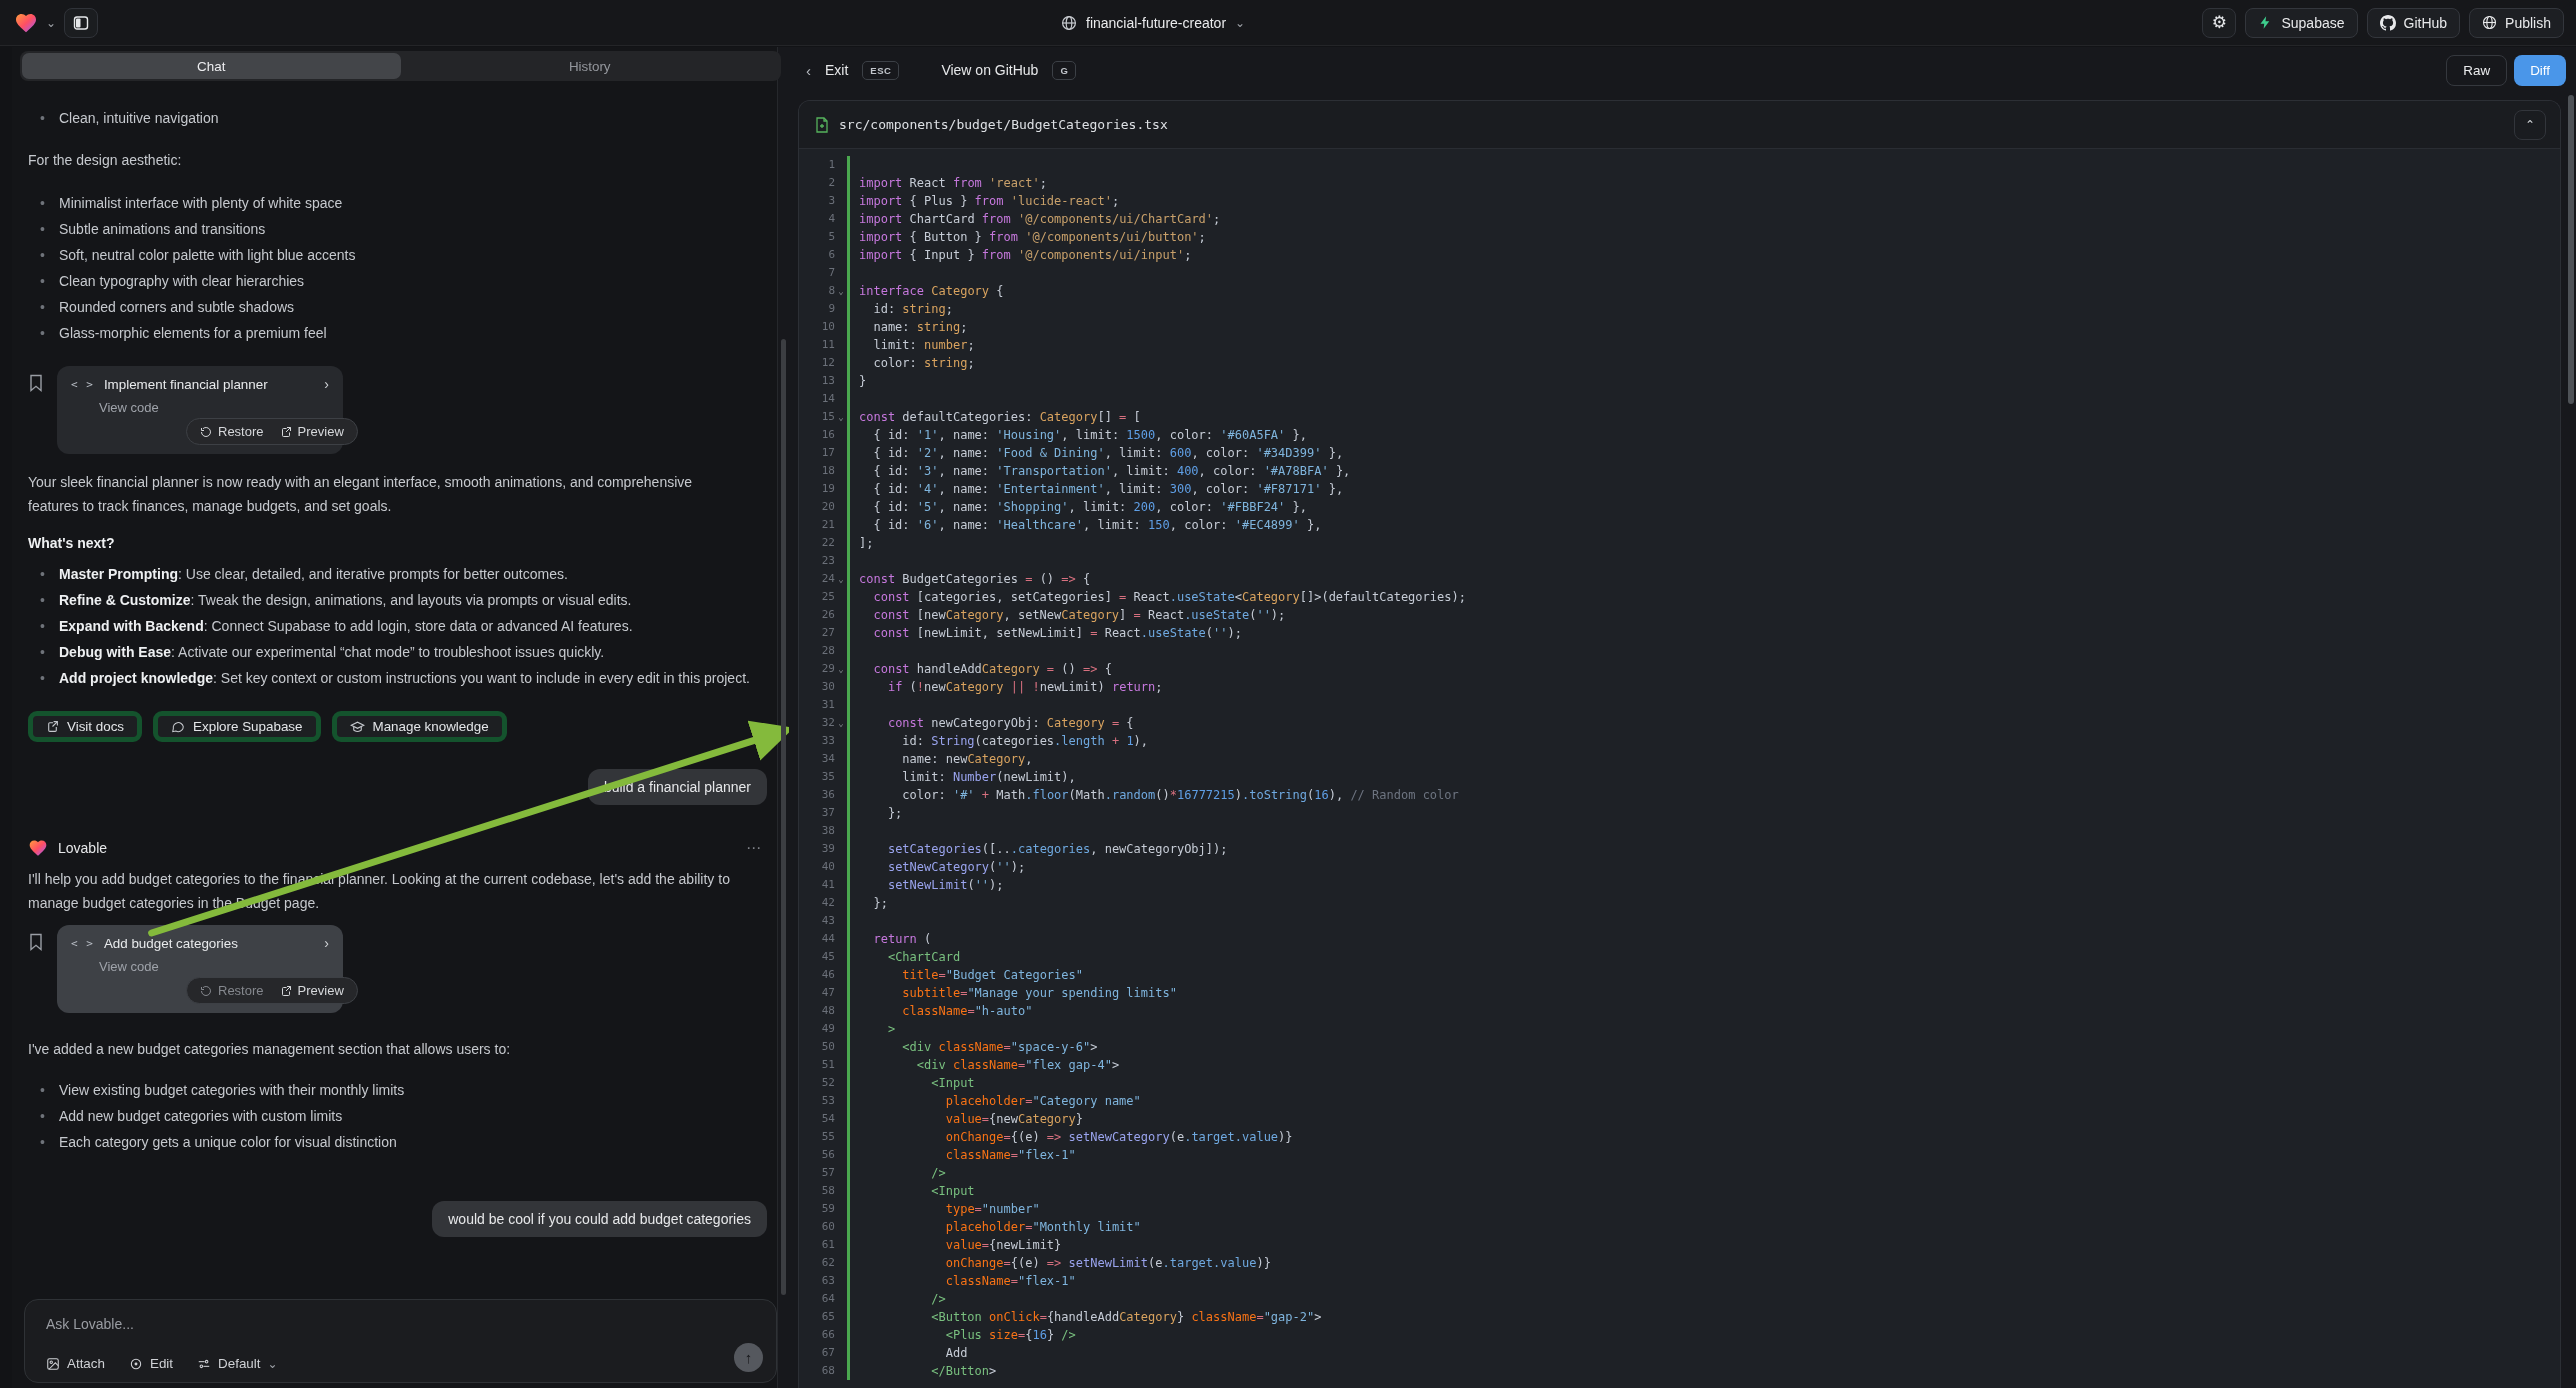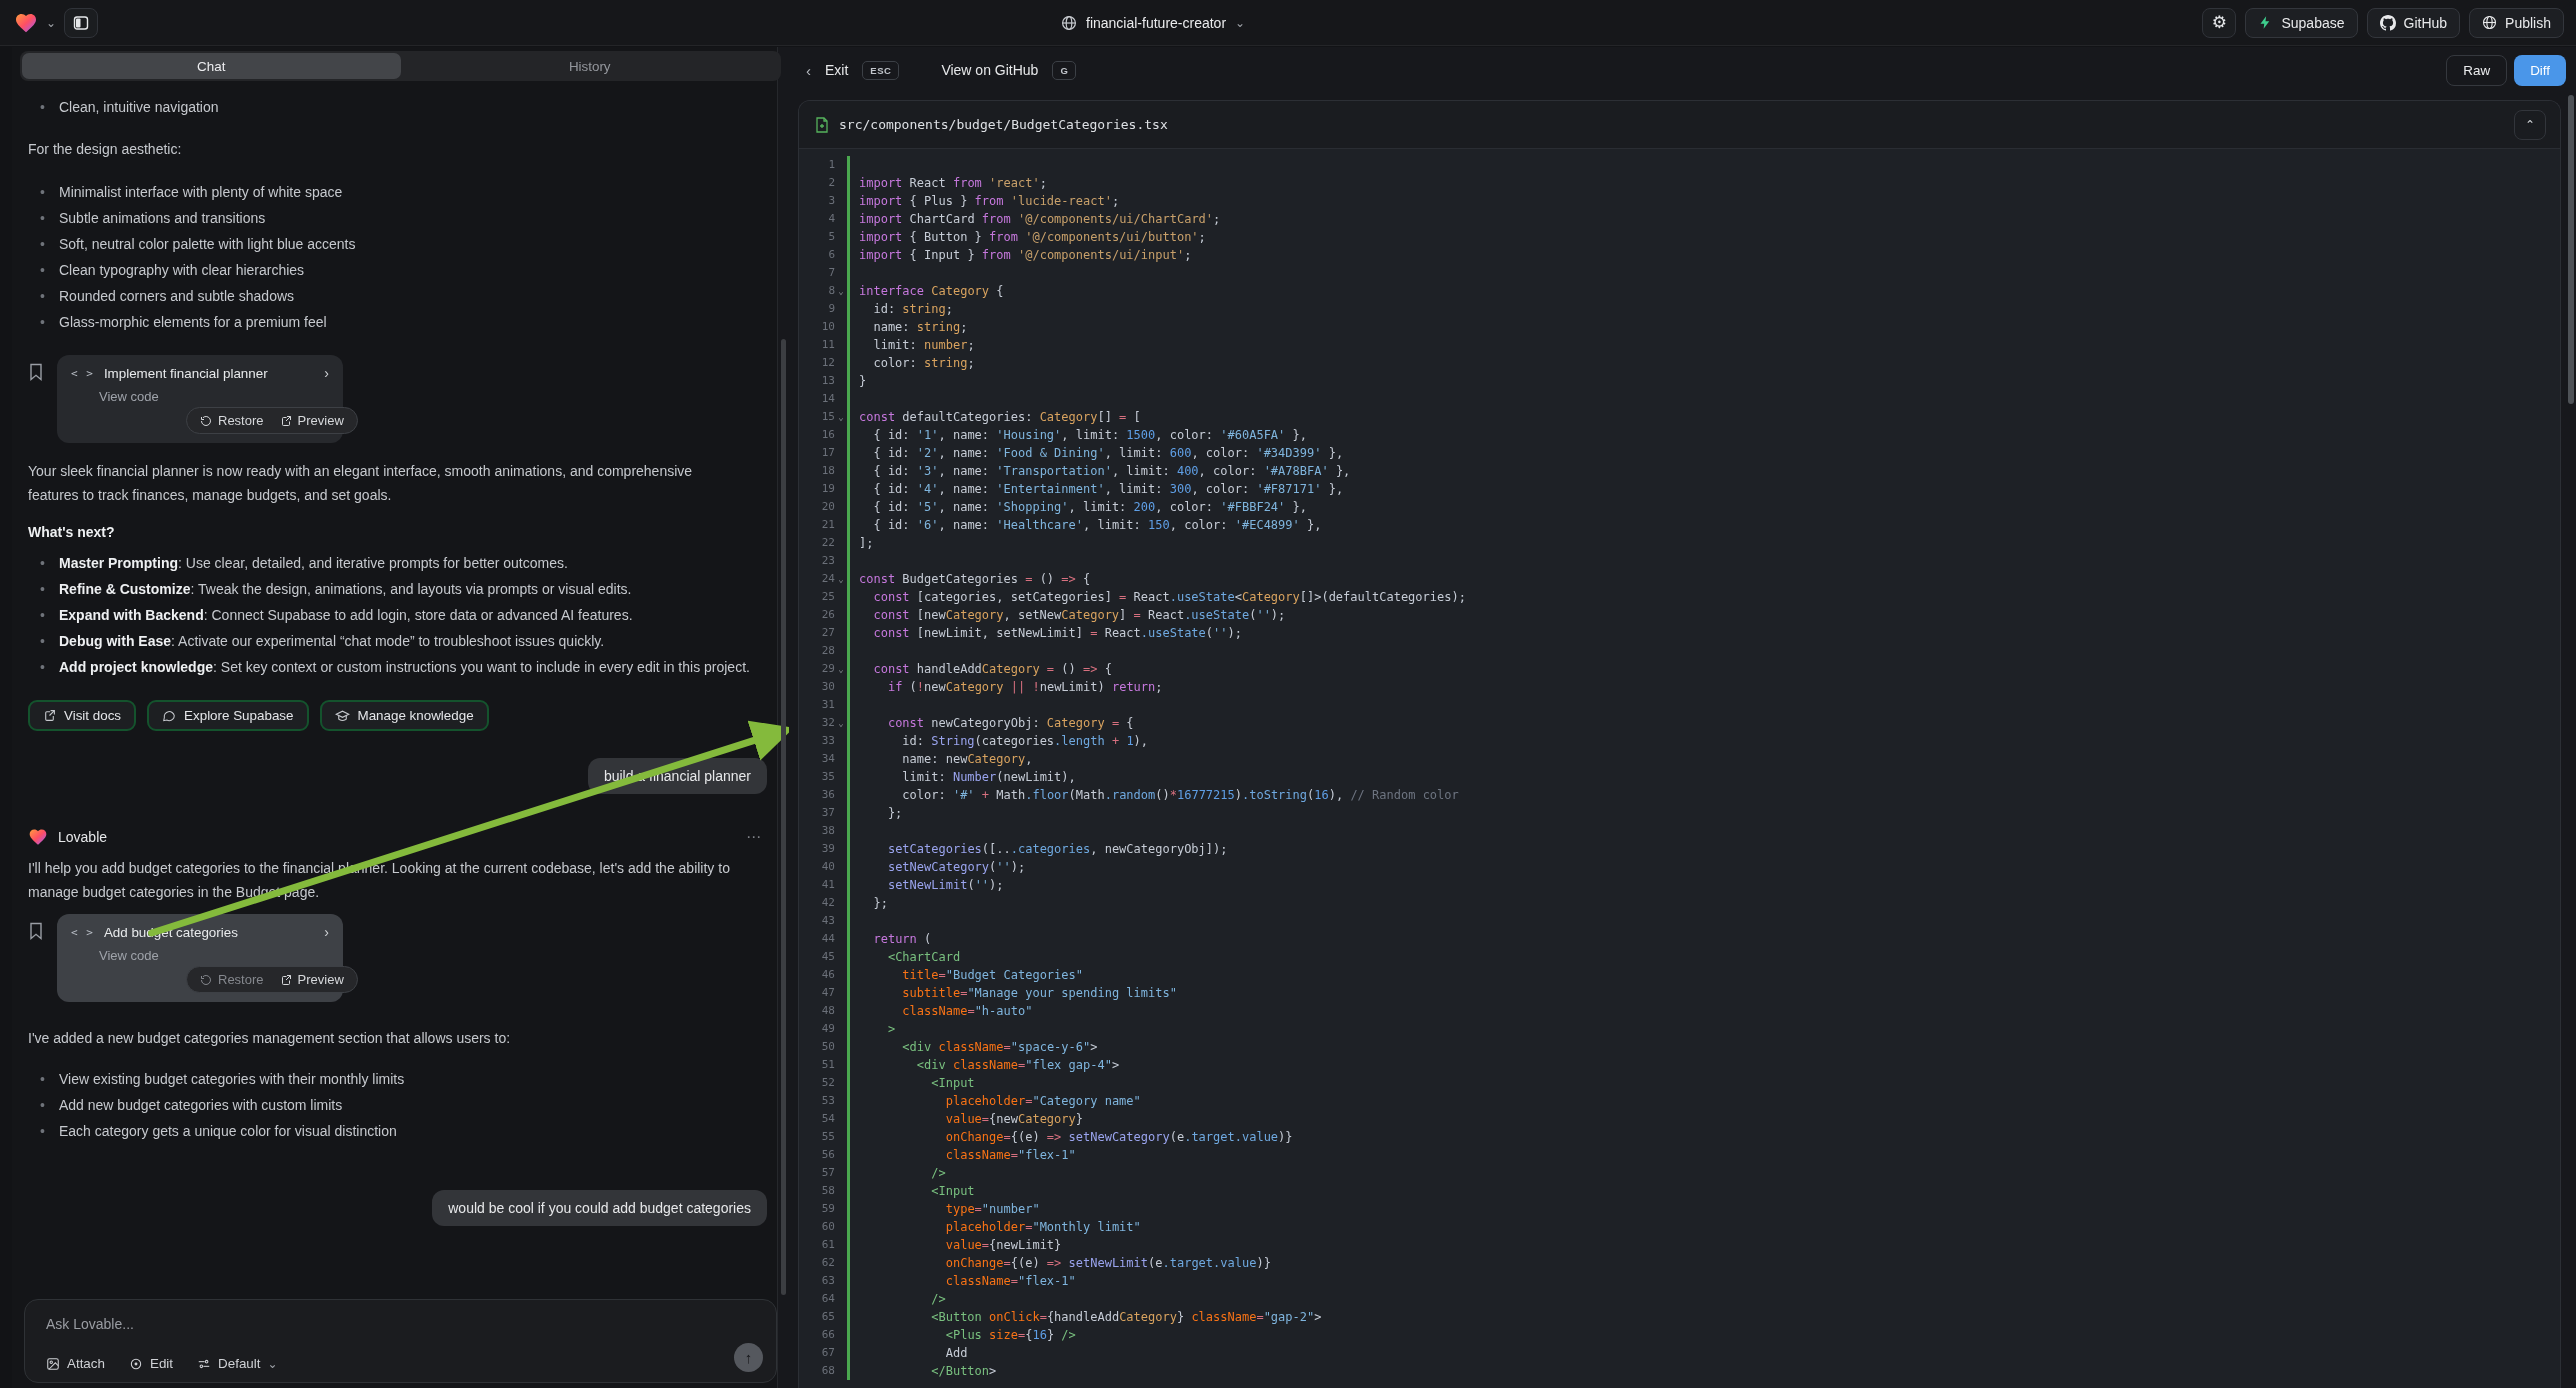--- a/index.html
+++ b/index.html
@@ -22,21 +22,21 @@
   .gear-btn { font-size:17px; }
 
   
   .left-panel { position:absolute; left:0; top:47px; width:777px; bottom:0; background:#141518;margin-left:12px; }
   .tabs { position:absolute; left:8px; right:8px; top:4px; height:30px; background:#242528; border-radius:8px;
           display:flex; padding:2px; z-index:6; }
   .tab { flex:1; display:flex; align-items:center; justify-content:center; font-size:13.4px; color:#94979d;
          border-radius:7px; cursor:pointer; }
   .tab.active { background:#434549; color:#ededf0; }
 
-  .chat-scroll { position:absolute; left:0; right:0; top:34px; bottom:90px; overflow:hidden; padding:5px 16px; }
+  .chat-scroll { position:absolute; left:0; right:0; top:34px; bottom:90px; overflow:hidden; padding:16px 16px; }
 
   .bullet-list { list-style:none; }
   .bullet-list li { position:relative; padding-left:31px; line-height:26px; font-size:14px; color:#c6c9ce; }
   .bullet-list li::before { content:"•"; position:absolute; left:12px; color:#6f737a; }
   .para { font-size:14px; line-height:24px; color:#c6c9ce; }
   .bold-head { font-size:14px; color:#eef0f2; font-weight:bold; }
   .lead { color:#eef0f2; font-weight:bold; }
 
   .tool-block { position:relative; display:flex; gap:13px; width:fit-content; }
   .bm-icon { margin-top:8px; color:#9a9ea5; }
@@ -48,21 +48,21 @@
   .tc-title { font-size:13.4px; color:#e8eaec; }
   .tc-chev { margin-left:auto; color:#cfd2d6; font-size:14px; }
   .tc-view { margin-top:8px; padding-left:28px; font-size:13px; color:#9fa3aa; cursor:pointer; }
   .tool-pill { position:absolute; left:129px; top:52px; display:flex; align-items:center; gap:16px; height:27px;
                padding:0 13px; background:#26272a; border:1px solid #3d4045; border-radius:14px; z-index:4; white-space:nowrap; }
   .pill-item { display:flex; align-items:center; gap:6px; font-size:13px; color:#d6d8db; cursor:pointer; }
   .pill-item.dim { color:#85888e; }
 
   .actions-row { display:flex; gap:11px; }
   .action-btn { display:flex; align-items:center; gap:8px; height:31px; padding:0 13px; background:#1d1f22;
-                border:2px solid #14532d; border-radius:9px; font-size:13.4px; color:#e4e6e9; cursor:pointer; }
+                border:5px solid #14532d; border-radius:9px; font-size:13.4px; color:#e4e6e9; cursor:pointer; }
 
   .chip-row { display:flex; justify-content:flex-end; padding-right:6px; }
   .chip { background:#333539; border-radius:12px; padding:10px 16px; font-size:14px; color:#e7e8ea; }
 
   .lov-row { display:flex; align-items:center; gap:10px; }
   .lov-name { font-size:14px; color:#e6e7e9; }
   .dots { margin-left:auto; margin-right:10px; color:#7f8288; font-size:15px; letter-spacing:2px; }
 
   .chat-vscroll { position:absolute; right:3px; top:292px; width:5px; height:956px; background:#3c3e42; border-radius:3px; z-index:7; }
 

